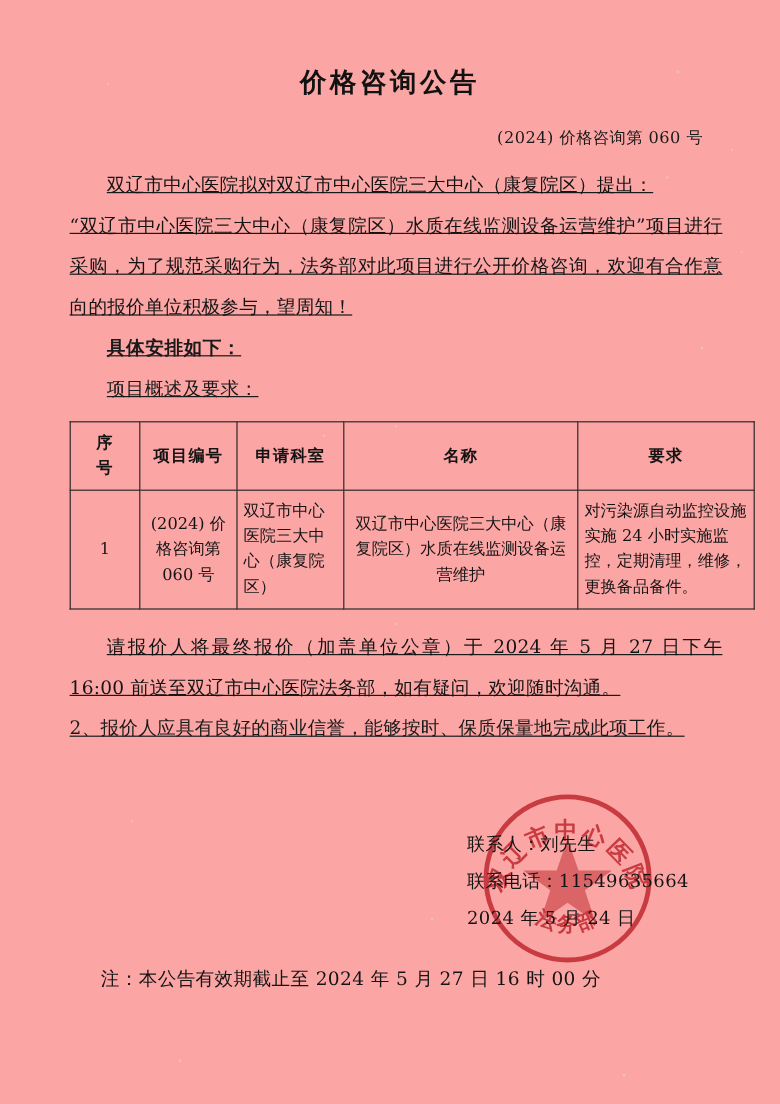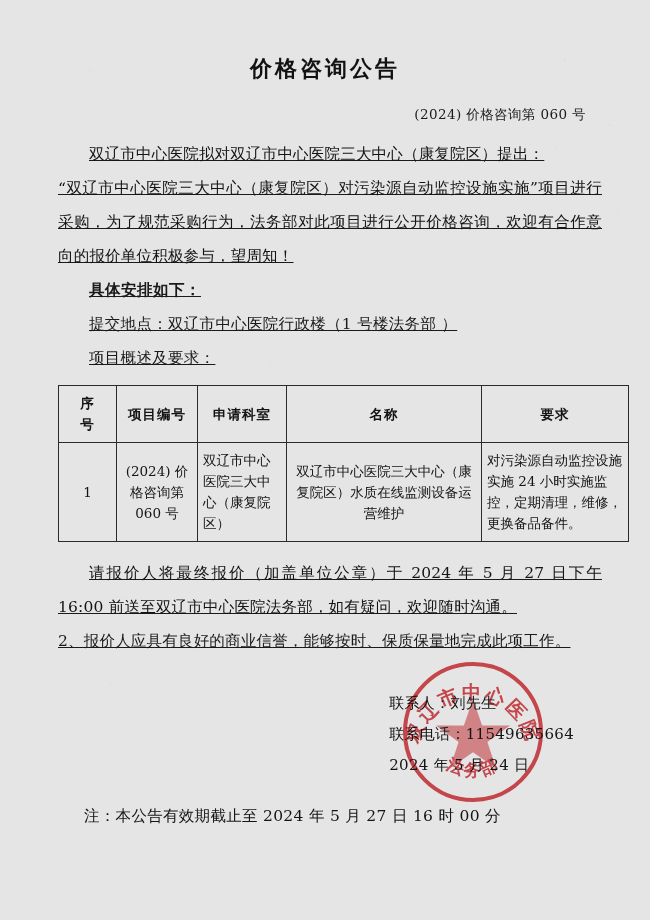--- a/index.html
+++ b/index.html
@@ -13,21 +13,21 @@
     font-family: "DejaVu Serif", "Liberation Serif", serif;
     color: #1a1a1a;
     overflow: hidden;
     position: relative;
   }
   #page {
     position: relative;
     width: 650px;
     height: 920px;
     box-sizing: border-box;
-    background: #e5e5e5;
+    background: #fca5a5;
   }
   
   #speckles {
     position: absolute;
     inset: 0;
     pointer-events: none;
     opacity: 0.5;
   }
   .doc-title {
     text-align: center;
@@ -191,23 +191,22 @@
     <circle cx="150" cy="884" r="1" fill="#e0e0e0"></circle>
     <circle cx="520" cy="896" r="1" fill="#e0e0e0"></circle>
   </svg>
 
   <div class="doc-title">价格咨询公告</div>
 
   <div class="doc-number">(2024) 价格咨询第 060 号</div>
 
   <div class="body-block">
     <div class="para indent">双辽市中心医院拟对双辽市中心医院三大中心（康复院区）提出：</div>
-    <div class="para">“双辽市中心医院三大中心（康复院区）对污染源自动监控设施实施”项目进行采购，为了规范采购行为，法务部对此项目进行公开价格咨询，欢迎有合作意向的报价单位积极参与，望周知！</div>
+    <div class="para">“双辽市中心医院三大中心（康复院区）水质在线监测设备运营维护”项目进行采购，为了规范采购行为，法务部对此项目进行公开价格咨询，欢迎有合作意向的报价单位积极参与，望周知！</div>
     <div class="bold-line">具体安排如下：</div>
-    <div class="plain-line">提交地点：双辽市中心医院行政楼（1 号楼法务部 ）</div>
     <div class="plain-line">项目概述及要求：</div>
   </div>
 
   <div class="tbl-wrap">
     <table class="proj">
       <thead>
         <tr>
           <th class="col-seq">
             <div>序</div>
             <div>号</div>

